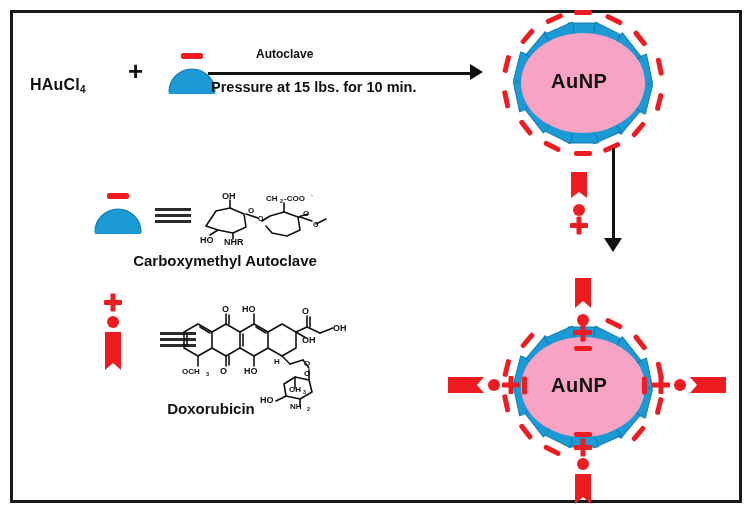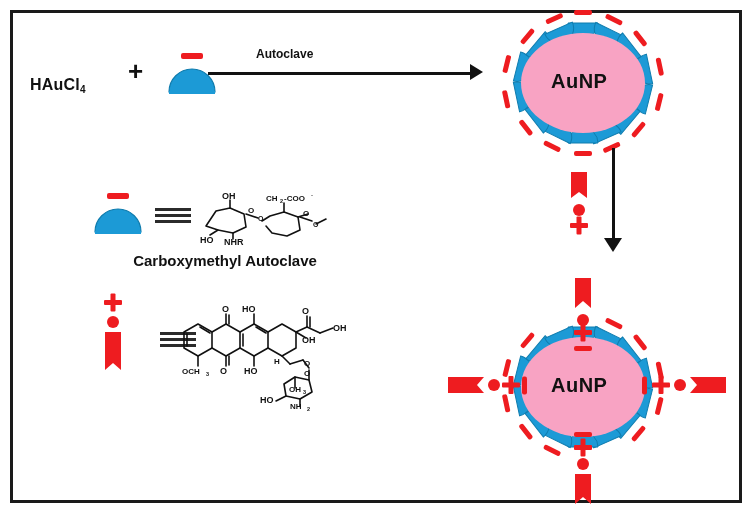--- a/index.html
+++ b/index.html
@@ -39,20 +39,21 @@
     <svg width="52" height="46" viewBox="0 0 52 46">
       <rect x="15" y="1" width="22" height="6" rx="2" fill="#EE1C20"></rect>
       <path d="M3 40 A23 23 0 0 1 49 40 Z" fill="#1C9AD6" stroke="#0f7cae" stroke-width="1.2"></path>
       <rect x="3" y="39" width="46" height="3" fill="#1C9AD6"></rect>
     </svg>
   </div>
 
   <div class="abs rxnline"></div>
   <div class="abs rxnhead"></div>
   <div class="abs txt arrowtop">Autoclave</div>
+  <div class="abs txt arrowbot">Pressure at 15 lbs. for 10 min.</div>
 
   <div class="abs" style="left:488px;top:8px;">
     <svg width="190" height="150" viewBox="0 0 190 150">
       <g>
         <g transform="rotate(0 95 75)">
           <g transform="translate(95,75)">
 
             <g transform="rotate(0) translate(0,-52) rotate(180)">
                 <path d="M-15 8 A15 15 0 0 1 15 8 Z" fill="#1C9AD6" stroke="#0f7cae" stroke-width="1"></path>
               </g>
@@ -275,20 +276,21 @@
         <text x="128" y="74" font-size="8">O</text>
         <text x="113" y="90" font-size="8">OH</text>
         <text x="127" y="92" font-size="5.5">3</text>
         <text x="84" y="101" font-size="9">HO</text>
         <text x="114" y="107" font-size="8">NH</text>
         <text x="131" y="109" font-size="5.5">2</text>
       </g>
     </svg>
   </div>
 
+  <div class="abs txt legendlabel" style="left:106px;top:400px;width:210px;">Doxorubicin</div>
 
   <div class="abs" style="left:488px;top:312px;">
     <svg width="190" height="150" viewBox="0 0 190 150">
       <g>
         <g transform="translate(95,75)">
           <g transform="rotate(0) translate(0,-52) rotate(180)">
               <path d="M-15 8 A15 15 0 0 1 15 8 Z" fill="#1C9AD6" stroke="#0f7cae" stroke-width="1"></path>
             </g>
           <g transform="rotate(26) translate(0,-52) rotate(180)">
               <path d="M-15 8 A15 15 0 0 1 15 8 Z" fill="#1C9AD6" stroke="#0f7cae" stroke-width="1"></path>

